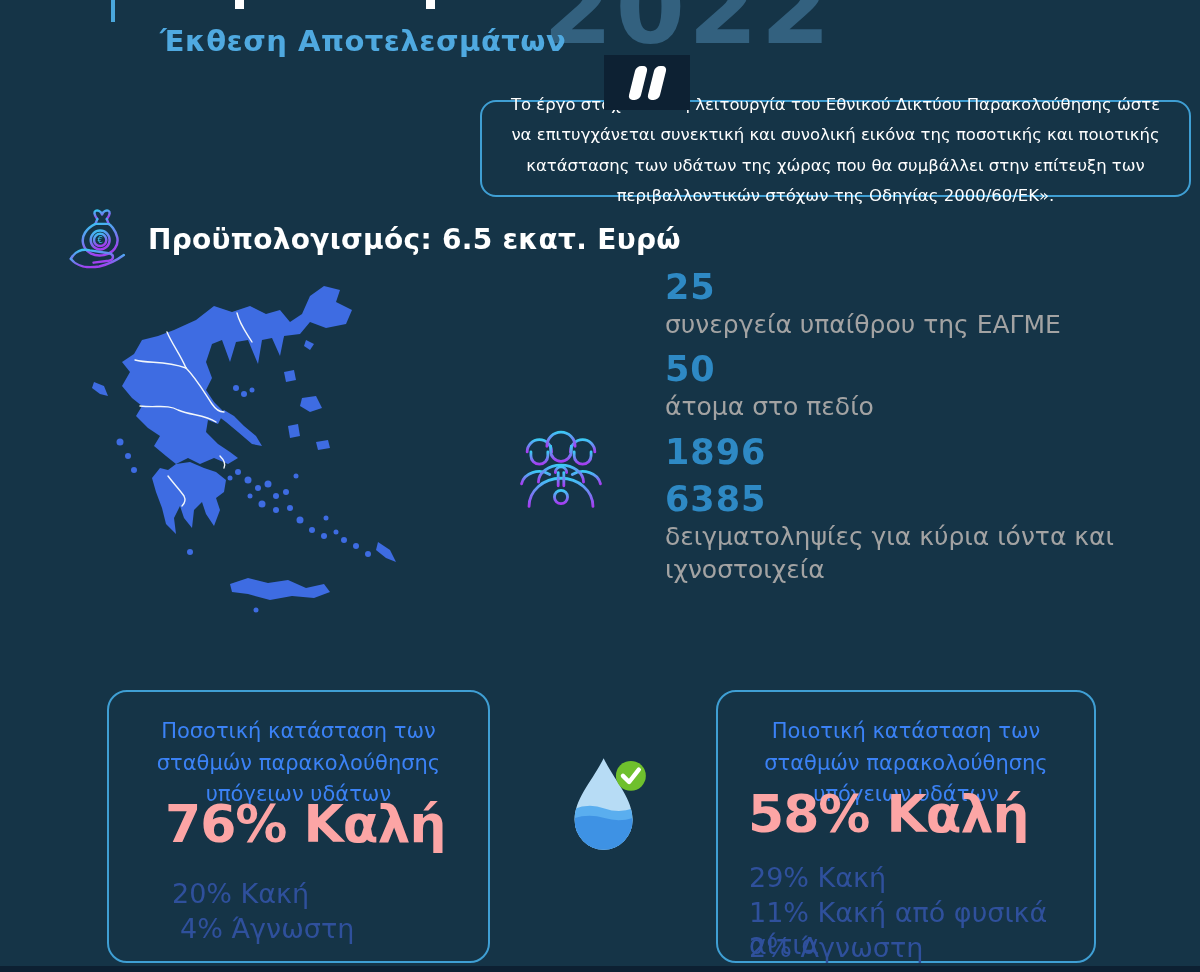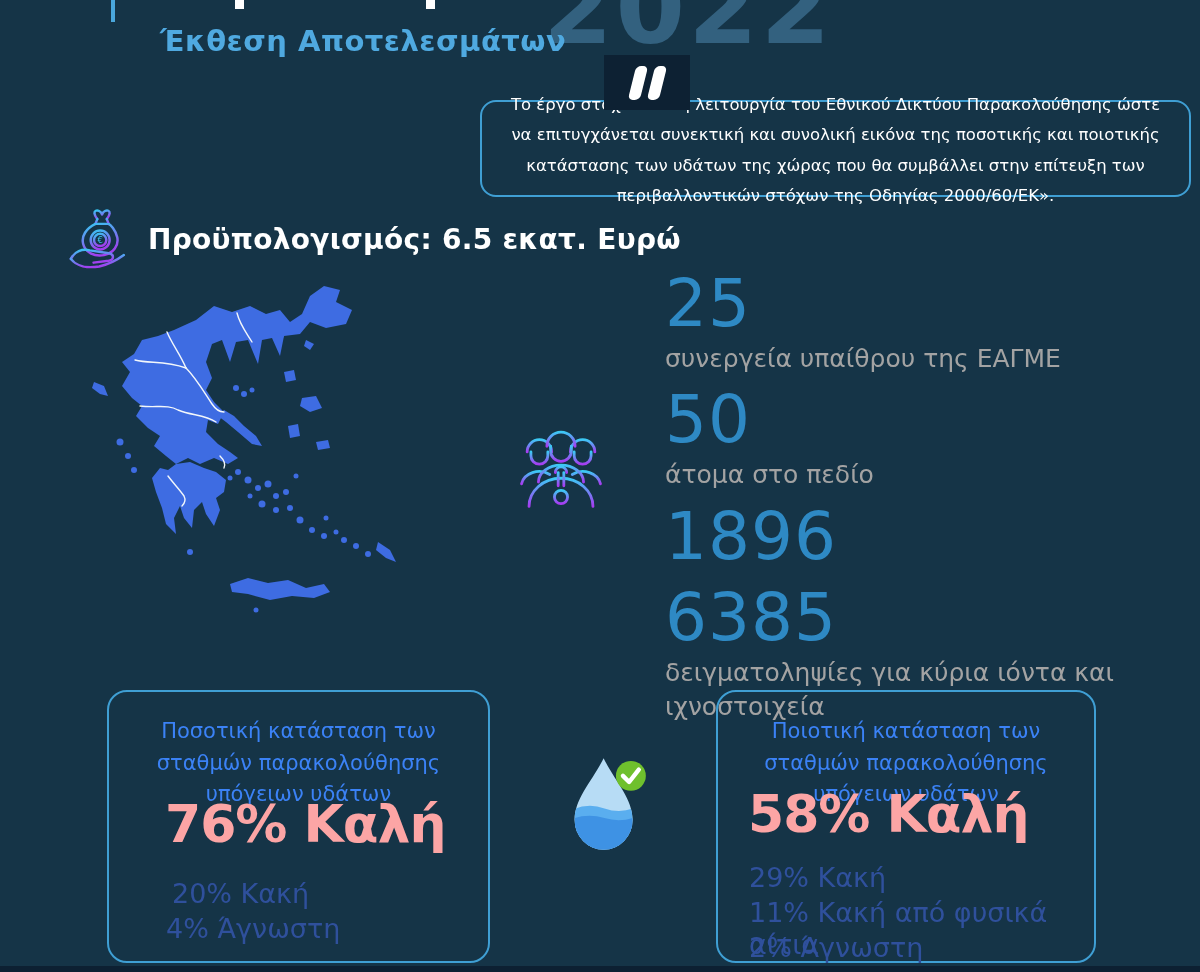--- a/index.html
+++ b/index.html
@@ -49,21 +49,21 @@
   .budget-row{position:absolute;left:66px;top:204px;height:70px;display:flex;align-items:center;}
   .budget-icon{width:74px;height:70px;}
   .budget-label{font-size:28px;font-weight:bold;margin-left:8px;letter-spacing:.3px;}
 
   .map{position:absolute;left:80px;top:280px;width:420px;height:360px;}
   .land{fill:var(--map-blue);}
   .border-line{fill:none;stroke:#f2f7fb;stroke-width:1.4;stroke-linecap:round;stroke-linejoin:round;}
 
   .stats-col{position:absolute;left:665px;top:268px;width:530px;}
   .stat{margin-bottom:9px;}
-  .stat-num{font-size:66px;font-weight:400;color:var(--stat-blue);line-height:1.1;letter-spacing:1px;}
+  .stat-num{font-size:35px;font-weight:700;color:var(--stat-blue);line-height:1.1;letter-spacing:1px;}
   .stat-label{font-size:25px;color:#a3a3a3;line-height:1.35;margin-top:1px;}
 
   .workers-icon{position:absolute;left:514px;top:414px;width:94px;height:104px;}
 
   .status-box{
     position:absolute;top:690px;height:273px;
     border:2px solid var(--accent-border);border-radius:20px;
   }
   .status-box.left{left:107px;width:383px;}
   .status-box.right{left:716px;width:380px;padding-left:8px;}
@@ -236,21 +236,21 @@
   <div class="stat">
     <div class="stat-num">6385</div>
     <div class="stat-label">δειγματοληψίες για κύρια ιόντα και ιχνοστοιχεία</div>
   </div>
 </div>
 
 <div class="status-box left">
   <div class="box-title">Ποσοτική κατάσταση των σταθμών παρακολούθησης υπόγειων υδάτων</div>
   <div class="big-stat">76% Καλή</div>
   <div class="sub-stat" style="top:186px;margin-left:6px;">20% Κακή</div>
-  <div class="sub-stat" style="top:221px;">4% Άγνωστη</div>
+  <div class="sub-stat" style="top:221px;margin-left:14px;">4% Άγνωστη</div>
 </div>
 
 <svg class="drop-icon" viewBox="0 0 100 116">
   <defs>
     <clipPath id="dropclip">
       <path d="M 45,6 C 32,32 12,52 12,76 a 33,34 0 0 0 66,0 C 78,52 58,32 45,6 Z"></path>
     </clipPath>
   </defs>
   <path d="M 45,6 C 32,32 12,52 12,76 a 33,34 0 0 0 66,0 C 78,52 58,32 45,6 Z" fill="#b7dcf5"></path>
   <g clip-path="url(#dropclip)">

